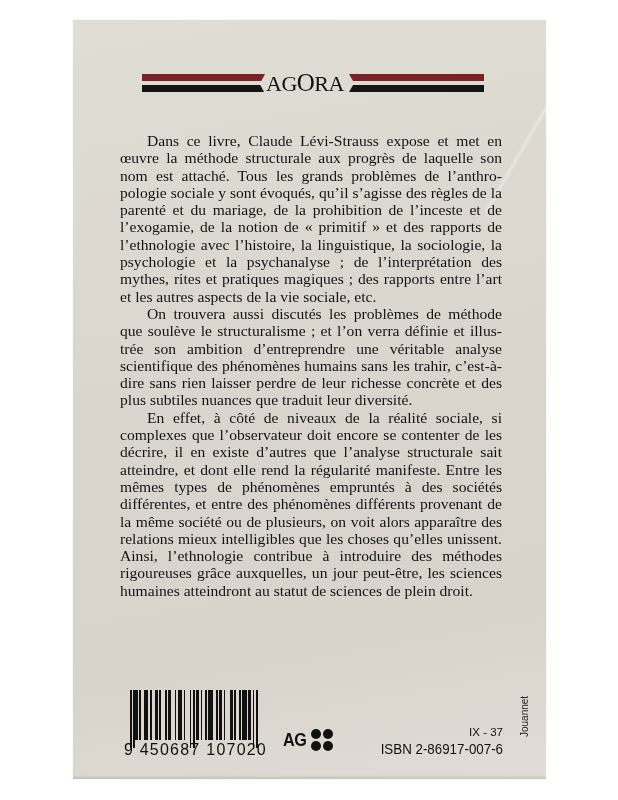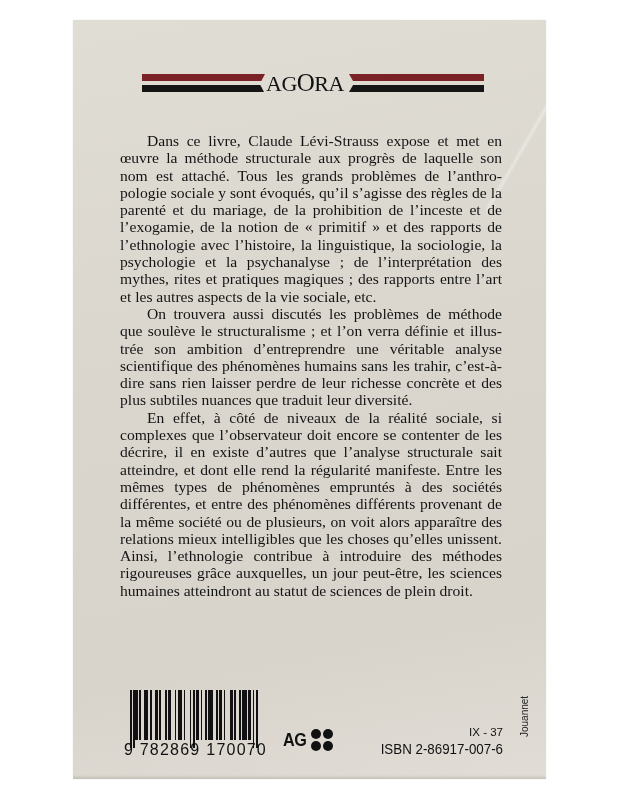--- a/index.html
+++ b/index.html
@@ -271,21 +271,21 @@
         <span style="width: 1.54217px;"></span>
         <span class="gap" style="width: 1.54217px;"></span>
         <span style="width: 4.62651px;"></span>
         <span class="gap" style="width: 1.54217px;"></span>
         <span style="width: 3.08434px;"></span>
         <span class="gap" style="width: 1.54217px;"></span>
         <span class="guard" style="width: 1.54217px;"></span>
         <span class="gap" style="width: 1.54217px;"></span>
         <span class="guard" style="width: 1.54217px;"></span>
       </div>
-    <div class="barcode-digits"><span>9</span> <span>782869</span><span class="grp2">170070</span></div>
+    <div class="barcode-digits"><span>9</span> <span>450687</span><span class="grp2">107020</span></div>
   </div>
 
   <div class="publisher-mark">
     <span class="pm-text">AG</span>
     <span class="pm-dots">
       <span></span>
         <span></span>
         <span></span>
         <span></span>
     </span>

